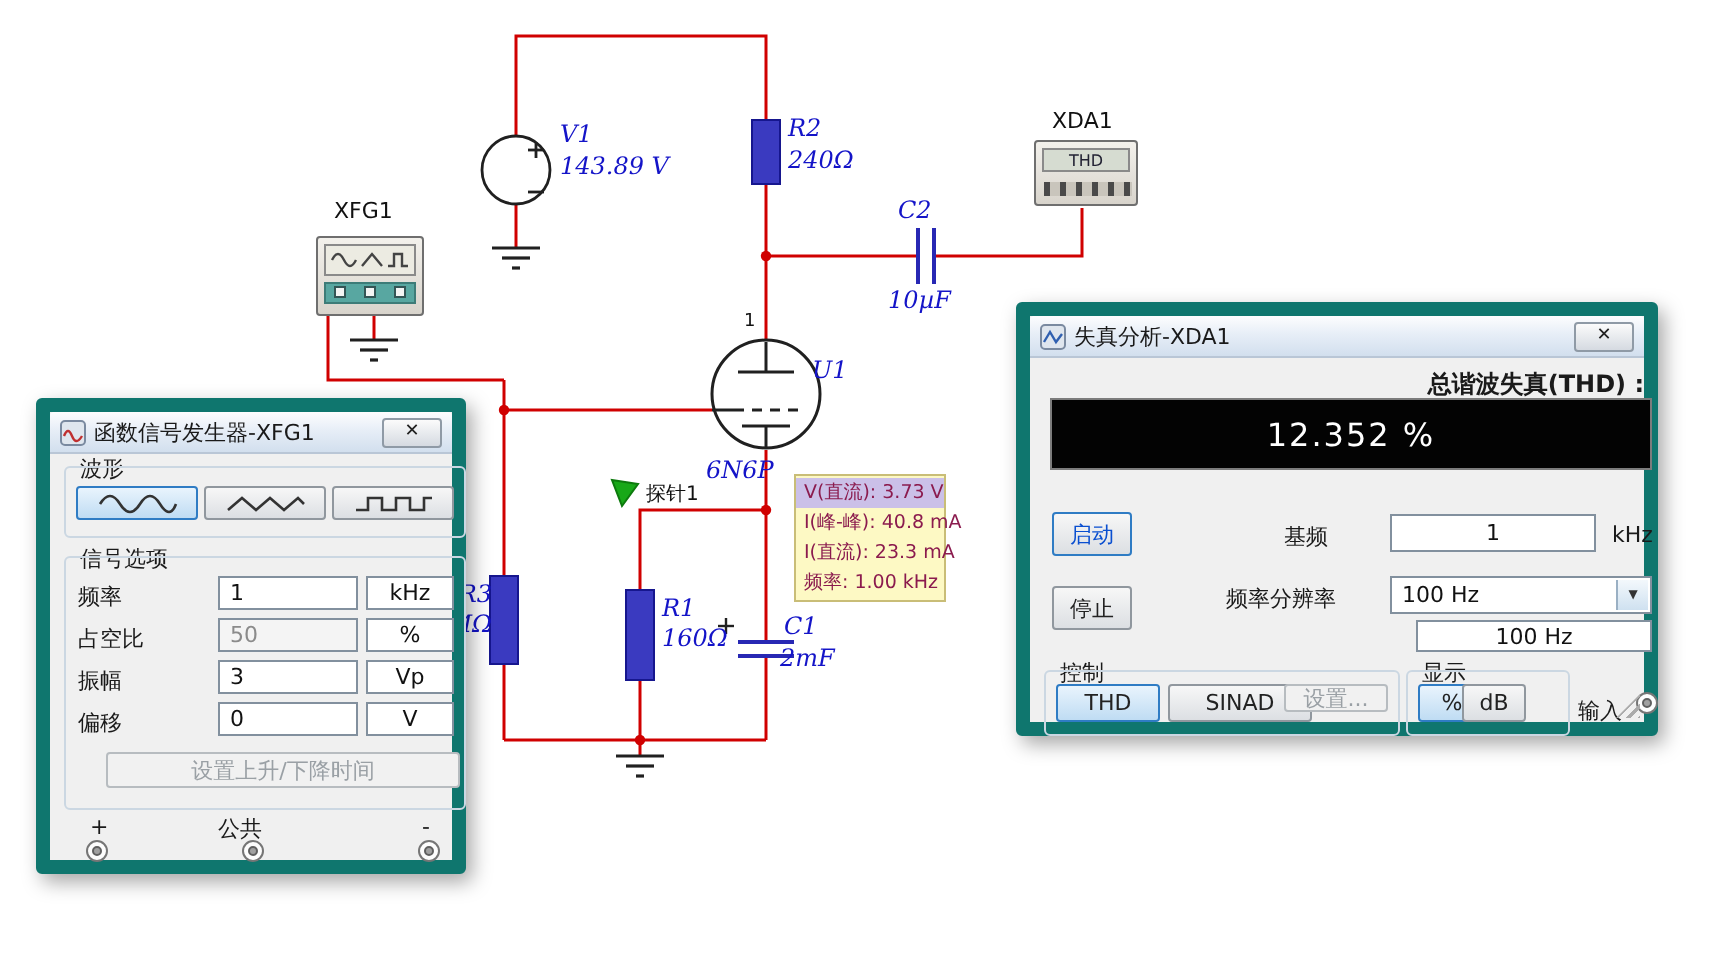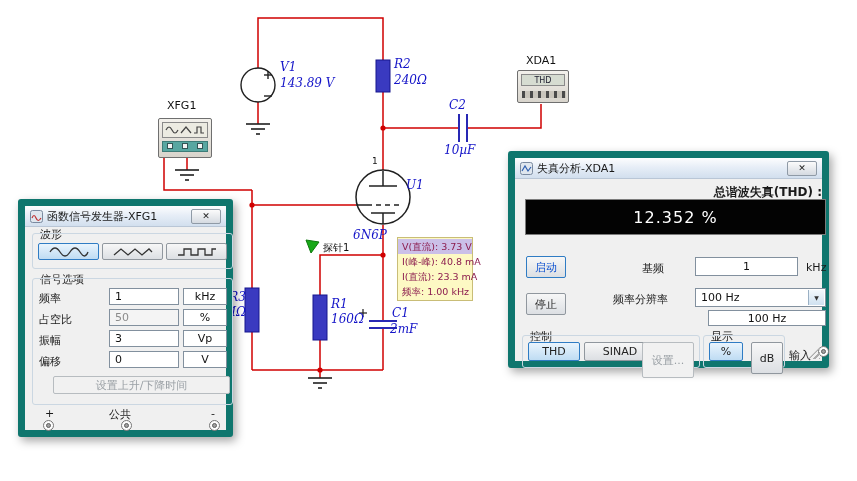--- a/index.html
+++ b/index.html
@@ -269,26 +269,26 @@
     <div class="field" style="left:180px;top:130px;width:131px;height:19px;padding-right:18px">
       <span>100 Hz</span>
       <span class="combo-arrow">▼</span>
     </div>
     <div class="field center" style="left:193px;top:152px;width:118px;height:16px">100 Hz</div>
 
     <span class="grouplabel" style="left:12px;top:171px">控制</span>
     <div class="groupbox" style="left:7px;top:177px;width:178px;height:33px"></div>
     <div class="btn sel" style="left:13px;top:184px;width:52px;height:19px">THD</div>
     <div class="btn" style="left:69px;top:184px;width:72px;height:19px">SINAD</div>
-    <div class="btn dis" style="left:127px;top:184px;width:52px;height:36px">设置...</div>
+    <div class="btn dis" style="left:127px;top:184px;width:52px;height:14px">设置...</div>
 
     <span class="grouplabel" style="left:193px;top:171px">显示</span>
     <div class="groupbox" style="left:188px;top:177px;width:82px;height:33px"></div>
     <div class="btn sel" style="left:194px;top:184px;width:34px;height:19px">%</div>
-    <div class="btn" style="left:236px;top:184px;width:32px;height:32px">dB</div>
+    <div class="btn" style="left:216px;top:184px;width:32px;height:19px">dB</div>
 
     <span class="lbl" style="left:274px;top:190px">输入</span>
     <span class="terminal" style="left:303px;top:188px">
         <i></i>
       </span>
     <div class="grip"></div>
   </div>
 
 </div>
 

